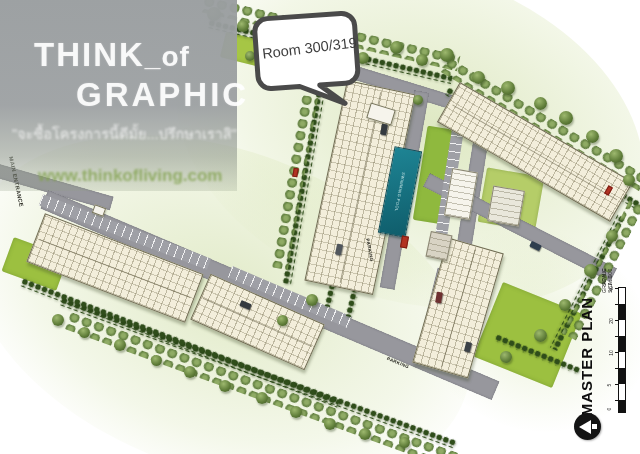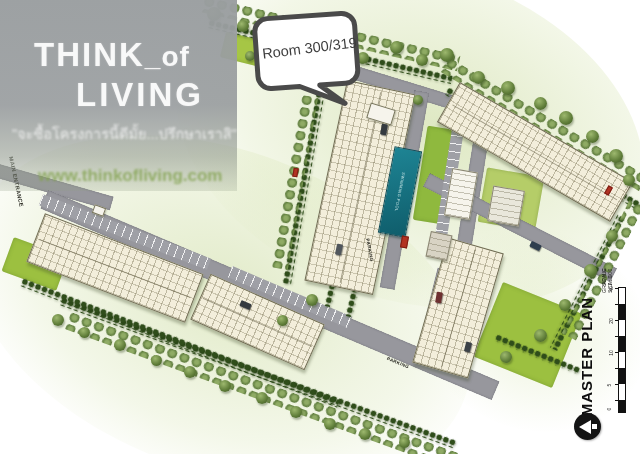--- a/index.html
+++ b/index.html
@@ -198,21 +198,21 @@
     </div>
 
   <span class="tlab" style="left:14px;top:156px;font-size:5.5px;transform:rotate(78deg);">MAIN ENTRANCE</span>
   <span class="tlab" style="left:370px;top:238px;transform:rotate(79deg);">PARKING</span>
   <span class="tlab" style="left:388px;top:356px;transform:rotate(22deg);">PARKING</span>
 
   <div class="wm">
     <div class="wm-line wm-l1">
       <span style="position:static;margin-top:36px;">THINK</span><span class="of" style="position:static;">_of</span>
     </div>
-    <div class="wm-line wm-l2">LIVING</div>
+    <div class="wm-line wm-l2">GRAPHIC</div>
     <div class="wm-tag">"จะซื้อโครงการนี้ดีมั้ย...ปรึกษาเราสิ"</div>
     <div class="wm-url">www.thinkofliving.com</div>
   </div>
 
   <svg class="bubble-svg" width="124" height="110" viewBox="0 0 124 110">
     <path d="M26,10 h74 a13,13 0 0 1 13,13 v44 a13,13 0 0 1 -13,13 h-26 l24,20 -44,-20 h-28 a13,13 0 0 1 -13,-13 v-44 a13,13 0 0 1 13,-13 z" fill="#ffffff" stroke="#4a4a4a" stroke-width="5" stroke-linejoin="round" transform="rotate(-4 62 55)"></path>
   </svg>
   <span class="bubble-txt">Room 300/319</span>
 
   <div class="sc-cap">

